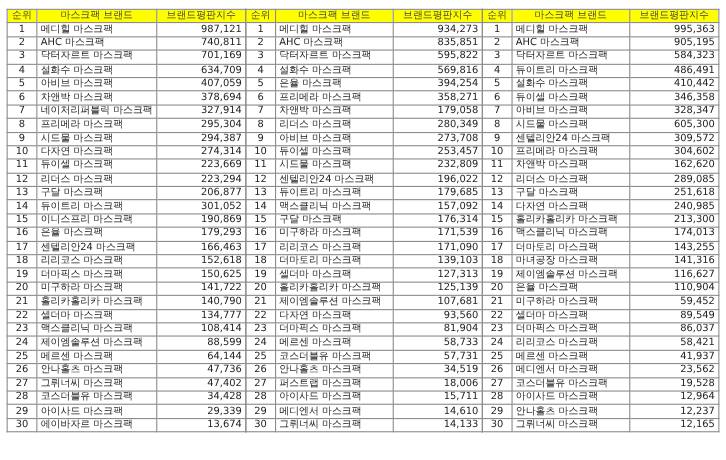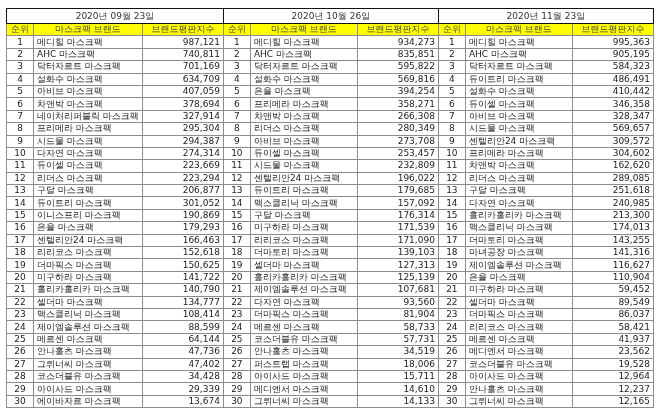--- a/index.html
+++ b/index.html
@@ -46,23 +46,20 @@
 
 <div class="wrap">
   <div id="tables-host" style="display:flex;">
   <table class="rank tbl-outer">
     <colgroup>
           <col class="c-rank">
           <col class="c-name">
           <col class="c-score">
         </colgroup>
     <thead>
-      <tr>
-            <th class="date" colspan="3">2020년 09월 23일</th>
-          </tr>
       <tr class="hdr">
         <th>순위</th>
         <th>마스크팩 브랜드</th>
         <th>브랜드평판지수</th>
       </tr>
     </thead>
     <tbody>
   <tr>
     <td class="rk">1</td>
     <td class="nm">메디힐 마스크팩</td>
@@ -245,23 +242,20 @@
 </tbody>
   </table>
 
   <table class="rank tbl-outer" style="margin-left: -1px;">
     <colgroup>
           <col class="c-rank">
           <col class="c-name">
           <col class="c-score">
         </colgroup>
     <thead>
-      <tr>
-            <th class="date" colspan="3">2020년 10월 26일</th>
-          </tr>
       <tr class="hdr">
         <th>순위</th>
         <th>마스크팩 브랜드</th>
         <th>브랜드평판지수</th>
       </tr>
     </thead>
     <tbody>
   <tr>
     <td class="rk">1</td>
     <td class="nm">메디힐 마스크팩</td>
@@ -294,21 +288,21 @@
 
   <tr>
     <td class="rk">6</td>
     <td class="nm">프리메라 마스크팩</td>
     <td class="sc">358,271</td>
   </tr>
 
   <tr>
     <td class="rk">7</td>
     <td class="nm">차앤박 마스크팩</td>
-    <td class="sc">266,308</td>
+    <td class="sc">179,058</td>
   </tr>
 
   <tr>
     <td class="rk">8</td>
     <td class="nm">리더스 마스크팩</td>
     <td class="sc">280,349</td>
   </tr>
 
   <tr>
     <td class="rk">9</td>
@@ -444,23 +438,20 @@
 </tbody>
   </table>
 
   <table class="rank tbl-outer" style="margin-left: -1px;">
     <colgroup>
           <col class="c-rank">
           <col class="c-name">
           <col class="c-score">
         </colgroup>
     <thead>
-      <tr>
-            <th class="date" colspan="3">2020년 11월 23일</th>
-          </tr>
       <tr class="hdr">
         <th>순위</th>
         <th>마스크팩 브랜드</th>
         <th>브랜드평판지수</th>
       </tr>
     </thead>
     <tbody>
   <tr>
     <td class="rk">1</td>
     <td class="nm">메디힐 마스크팩</td>
@@ -499,21 +490,21 @@
 
   <tr>
     <td class="rk">7</td>
     <td class="nm">아비브 마스크팩</td>
     <td class="sc">328,347</td>
   </tr>
 
   <tr>
     <td class="rk">8</td>
     <td class="nm">시드물 마스크팩</td>
-    <td class="sc">569,657</td>
+    <td class="sc">605,300</td>
   </tr>
 
   <tr>
     <td class="rk">9</td>
     <td class="nm">센텔리안24 마스크팩</td>
     <td class="sc">309,572</td>
   </tr>
 
   <tr>
     <td class="rk">10</td>

